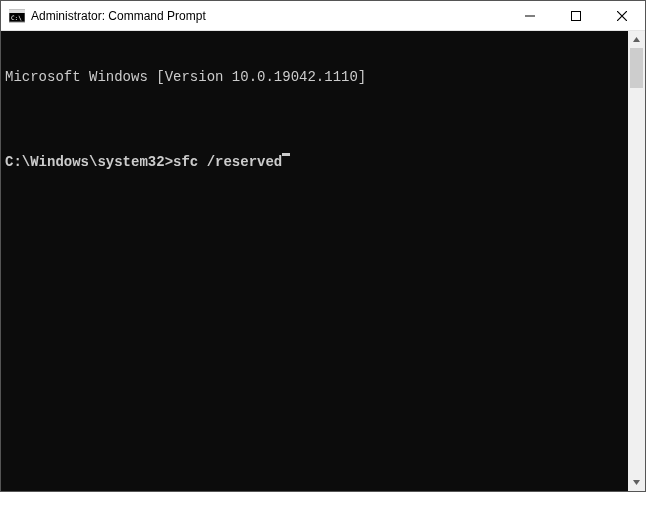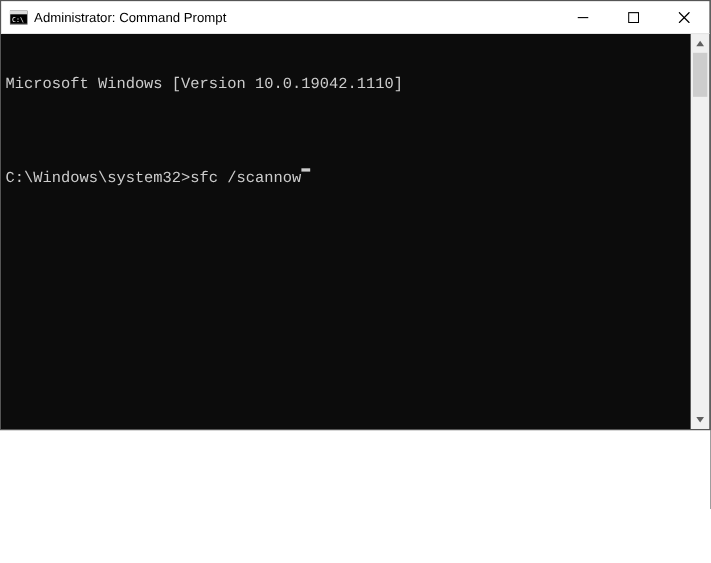--- a/index.html
+++ b/index.html
@@ -1,21 +1,21 @@
 <!DOCTYPE html>
 <html><head>
   <meta charset="utf-8">
   <style>
     * { margin: 0; padding: 0; box-sizing: border-box; }
     body { background: #fff; font-family: "Segoe UI", Tahoma, sans-serif; width: 646px; height: 512px; overflow: hidden; }
     .window {
-      width: 646px; height: 391px;
+      width: 646px; height: 492px;
       border: 1px solid #555;
       display: flex; flex-direction: column;
-      background: #000000;
+      background: #701a75;
     }
     .titlebar {
       height: 30px;
       background: #fff;
       display: flex;
       align-items: center;
       border-bottom: 1px solid #e5e5e5;
       user-select: none;
     }
     .titlebar-icon {
@@ -61,21 +61,21 @@
       background: #0c0c0c;
       color: #cccccc;
       font-family: Consolas, "Courier New", monospace;
       font-size: 14px;
       line-height: 17px;
       padding: 4px 4px;
       white-space: pre;
       overflow: hidden;
     }
     .term-line { display: block; }
-    .prompt-line { display: flex; }
+    .prompt-line { display: flex; font-weight: bold; }
     .cursor {
       display: inline-block;
       width: 8px; height: 3px;
       background: #cccccc;
       margin-left: 0px;
       vertical-align: bottom;
       position: relative;
       top: -1px;
     }
 
@@ -138,21 +138,21 @@
             <path d="M0 0 L10 10 M10 0 L0 10" stroke="#000" stroke-width="1.2"></path>
           </svg>
       </button>
     </div>
   </div>
 
   <div class="client-area">
     <div class="terminal">
       <span class="term-line">Microsoft Windows [Version 10.0.19042.1110]</span>
       <span class="term-line"></span>
-      <span class="prompt-line"><span>C:\Windows\system32&gt;</span><span>sfc /scannow</span><span class="cursor"></span></span>
+      <span class="prompt-line"><span>C:\Windows\system32&gt;</span><span>sfc /reserved</span><span class="cursor"></span></span>
     </div>
 
     <div class="scrollbar">
       <button class="sb-btn">
         <svg width="9" height="9" viewBox="0 0 9 9">
             <path class="sb-arrow" d="M4.5 2 L8 7 L1 7 Z"></path>
           </svg>
       </button>
       <div class="sb-track">
         <div class="sb-thumb"></div>

